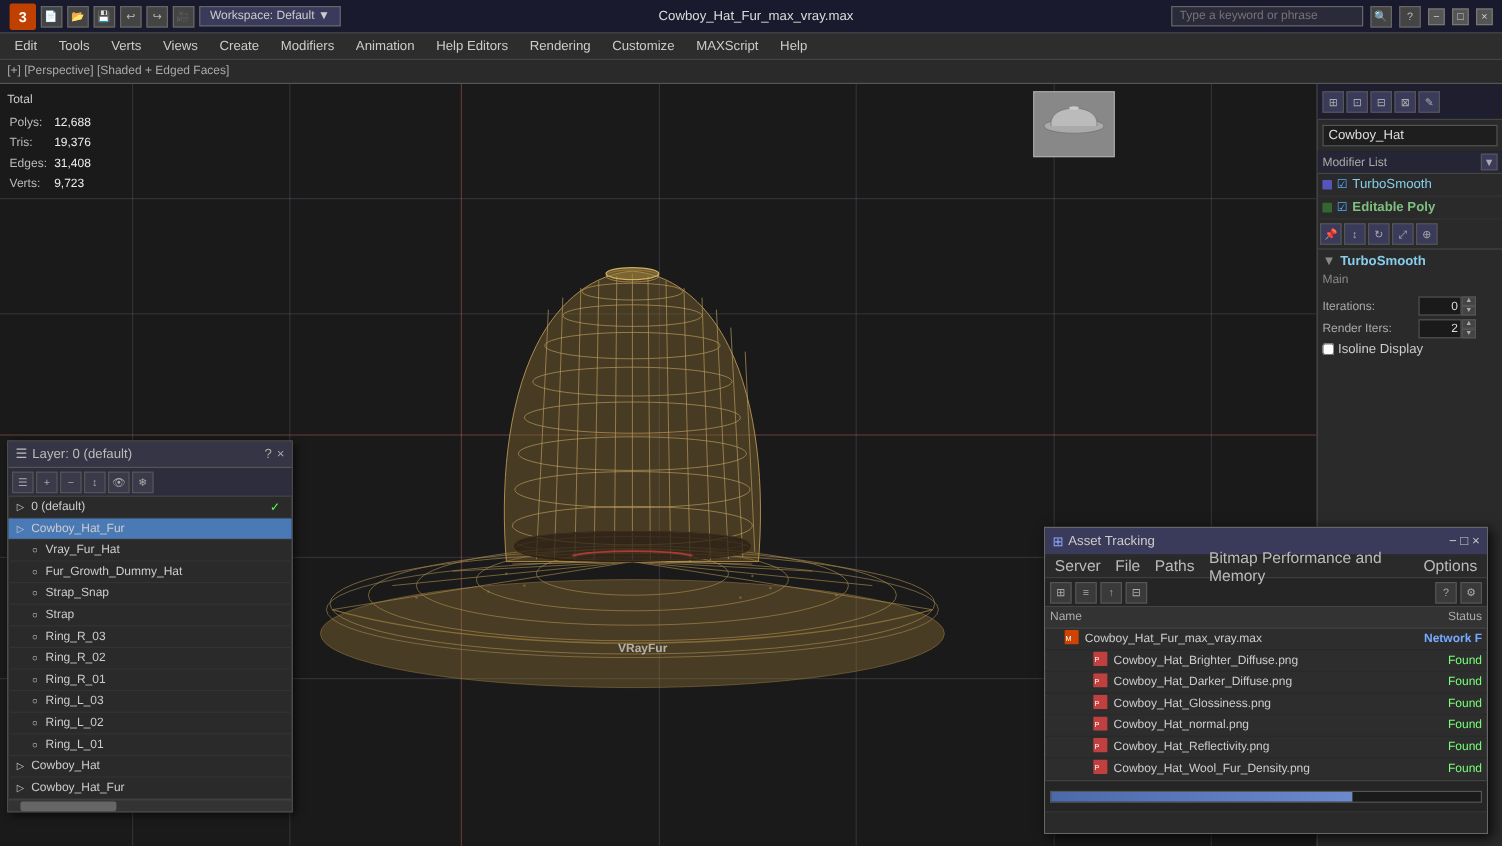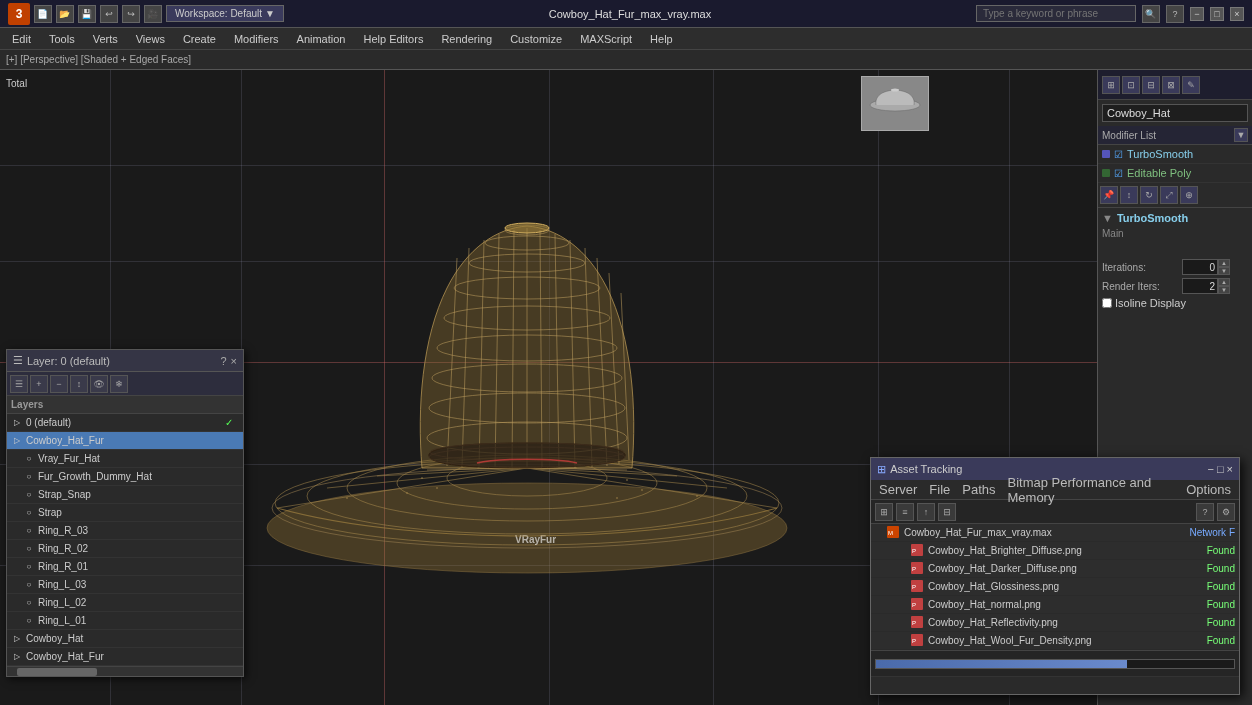--- a/index.html
+++ b/index.html
@@ -168,21 +168,21 @@
       padding: 3px 4px;
       border-bottom: 1px solid #333;
       gap: 4px;
       font-size: 10px;
     }
     .modifier-item .mod-bullet {
       width: 8px; height: 8px; background: #5555aa;
       border-radius: 1px; flex-shrink: 0;
     }
     .modifier-item .mod-name { color: #87ceeb; font-size: 11px; }
-    .modifier-item .mod-name.poly { color: #7fbf7f; }
+    .modifier-item .mod-name.poly { color: #7fbf7f; font-weight: bold; }
 
     
     #rp-toolbar {
       display: flex;
       align-items: center;
       padding: 3px 2px;
       gap: 2px;
       border-bottom: 1px solid #444;
       flex-wrap: wrap;
     }
@@ -517,20 +517,40 @@
       <div class="vline" style="left:22%"></div>
       <div class="vline bright" style="left:35%"></div>
       <div class="vline" style="left:50%"></div>
       <div class="vline" style="left:65%"></div>
       <div class="vline" style="left:80%"></div>
       <div class="vline" style="left:92%"></div>
     </div>
 
     <div id="stats">
       <div style="color:#ccc; margin-bottom:2px;">Total</div>
+      <table>
+        <tbody>
+            <tr>
+              <td>Polys:</td>
+              <td>12,688</td>
+            </tr>
+        <tr>
+              <td>Tris:</td>
+              <td>19,376</td>
+            </tr>
+        <tr>
+              <td>Edges:</td>
+              <td>31,408</td>
+            </tr>
+        <tr>
+              <td>Verts:</td>
+              <td>9,723</td>
+            </tr>
+      </tbody>
+        </table>
     </div>
 
     <div id="hat-container">
       <svg id="hat-svg" viewBox="0 0 560 440" xmlns="http://www.w3.org/2000/svg">
 
         <ellipse cx="280" cy="360" rx="260" ry="45" fill="rgba(180,140,60,0.3)" stroke="#8a7040" stroke-width="0.5"></ellipse>
 
         <ellipse cx="280" cy="340" rx="255" ry="40" fill="none" stroke="#9a8050" stroke-width="0.8" opacity="0.7"></ellipse>
 
         <g opacity="0.85" fill="none" stroke="#b09050" stroke-width="0.6">
@@ -655,21 +675,21 @@
       <div class="rp-icon">↻</div>
       <div class="rp-icon">⤢</div>
       <div class="rp-icon">⊕</div>
     </div>
 
     <div id="turbosmooth-section">
       <div class="ts-header">
         <span class="ts-collapse">▼</span>
         <span class="ts-title">TurboSmooth</span>
       </div>
-      <div style="font-size:10px; color:#888; margin-bottom:20px;">Main</div>
+      <div style="font-size:10px; color:#888; margin-bottom:8px;">Main</div>
       <div class="ts-field-row">
         <label>Iterations:</label>
         <input class="ts-field-input" type="text" value="0" style="">
         <div class="ts-spinner">
           <span>▲</span>
           <span>▼</span>
         </div>
       </div>
       <div class="ts-field-row">
         <label>Render Iters:</label>
@@ -700,23 +720,20 @@
     </div>
   </div>
   <div id="layers-toolbar">
     <div class="lt-icon">☰</div>
     <div class="lt-icon">+</div>
     <div class="lt-icon">−</div>
     <div class="lt-icon">↕</div>
     <div class="lt-icon">👁</div>
     <div class="lt-icon">❄</div>
   </div>
-  <div id="layers-header">
-    <span>Layers</span>
-  </div>
 
   <div id="layers-list">
       <div class="layer-item">
         <div class="indent" style="width: 0px;"></div>
         <div class="layer-icon">▷</div>
         <div class="layer-name">0 (default)</div>
         <div class="layer-check">✓</div>
       </div>
       <div class="layer-item active">
         <div class="indent" style="width: 0px;"></div>
@@ -812,30 +829,34 @@
     <div style="display:flex;gap:3px;">
       <div class="at-icon">⊞</div>
       <div class="at-icon">≡</div>
       <div class="at-icon">↑</div>
       <div class="at-icon">⊟</div>
     </div>
     <div style="display:flex;gap:3px;">
       <div class="at-icon">?</div>
       <div class="at-icon">⚙</div>
     </div>
+  </div>
+  <div id="asset-table-header">
+    <span class="at-col-name">Name</span>
+    <span class="at-col-status">Status</span>
   </div>
   <div id="asset-rows">
       <div class="asset-row">
         <div class="asset-indent" style="width: 12px;"></div>
         <div class="ar-icon"><svg width="12" height="12">
             <rect width="12" height="12" fill="#cc4400" rx="1"></rect>
             <text x="1" y="9" font-size="6" fill="white">M</text>
           </svg></div>
         <div class="ar-name">Cowboy_Hat_Fur_max_vray.max</div>
-        <div class="ar-status" style="color: rgb(119, 170, 255);">Network F</div>
+        <div class="ar-status" style="color: rgb(119, 170, 255); font-weight: bold;">Network F</div>
       </div>
       <div class="asset-row">
         <div class="asset-indent" style="width: 36px;"></div>
         <div class="ar-icon"><svg width="12" height="12">
             <rect width="12" height="12" fill="#c04040" rx="1"></rect>
             <text x="1" y="9" font-size="6" fill="white">P</text>
           </svg></div>
         <div class="ar-name">Cowboy_Hat_Brighter_Diffuse.png</div>
         <div class="ar-status" style="color: rgb(119, 255, 119);">Found</div>
       </div>

